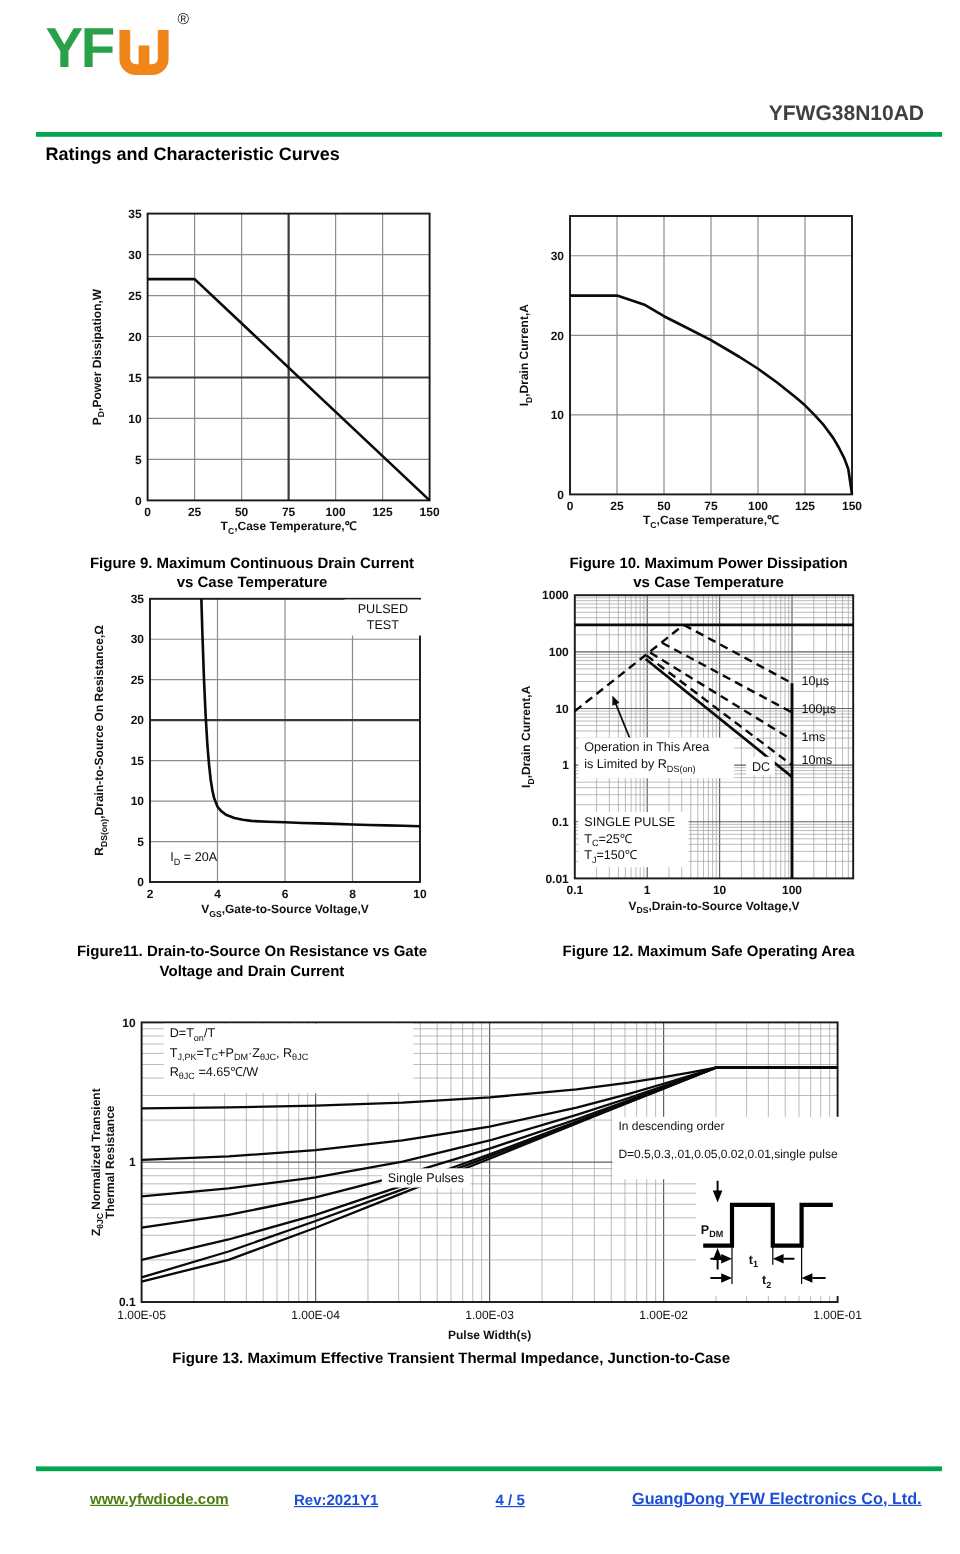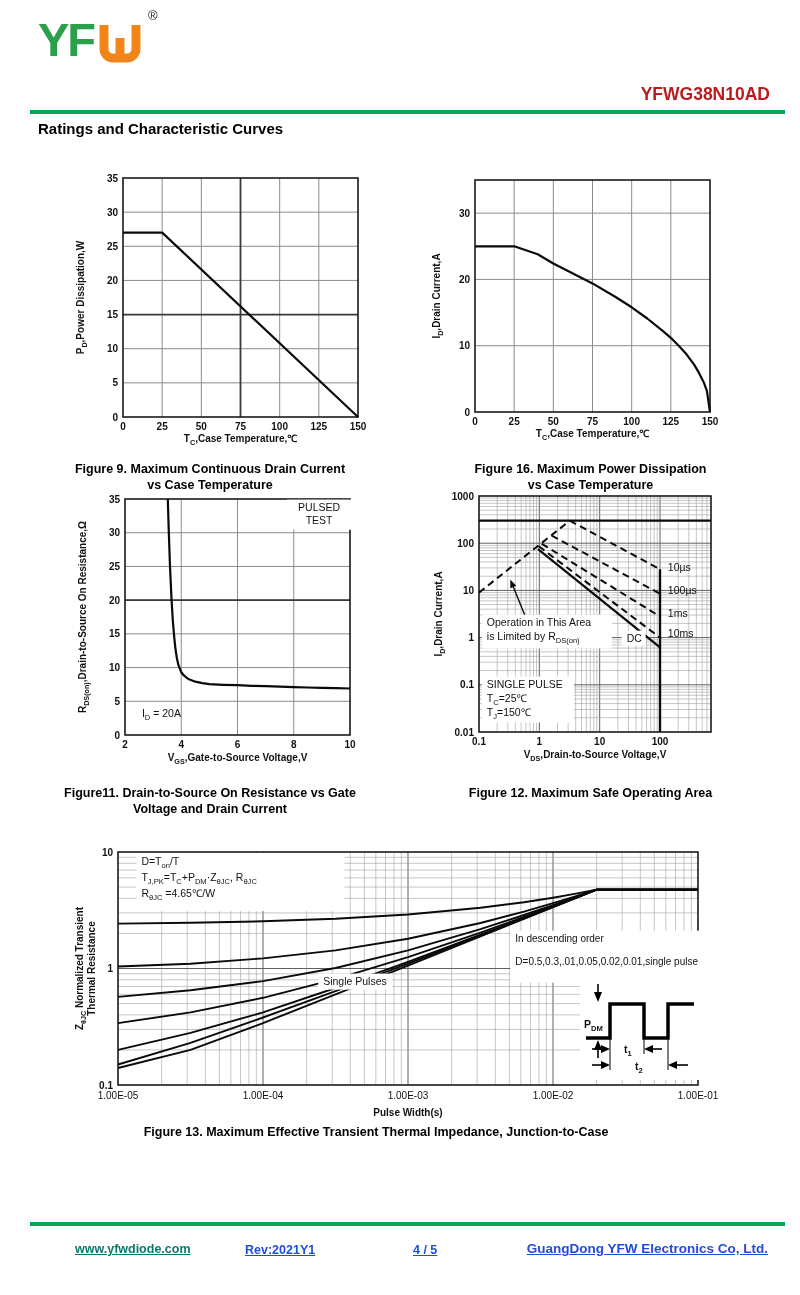--- a/index.html
+++ b/index.html
@@ -4,30 +4,30 @@
 <style>
   html,body{margin:0;padding:0;background:#fff;}
   .page{position:relative;width:800px;height:1295px;background:#ffffff;
         font-family:"Liberation Sans",sans-serif;color:#111;overflow:hidden;}
   
   .logo-row{position:absolute;left:38px;top:18px;display:flex;align-items:flex-start;}
   .logo-yf{font-size:47px;font-weight:800;letter-spacing:-2px;line-height:0.95;color:#2BA04A;}
   .logo-glyph{margin-left:3px;margin-top:4px;}
   .logo-reg{position:absolute;left:148px;top:8px;font-size:13px;font-weight:400;color:#222;}
   .logo-cn{position:absolute;left:42px;top:72px;font-size:30px;font-weight:700;letter-spacing:4px;color:#000;}
-  .part-number{position:absolute;right:30px;top:84px;font-size:17.5px;font-weight:700;color:#b91c1c;}
+  .part-number{position:absolute;right:30px;top:84px;font-size:17.5px;font-weight:700;color:#404040;}
   .rule-green{position:absolute;left:30px;width:755px;height:3.5px;background:#00A651;}
   .section-title{position:absolute;left:38px;top:120px;font-size:15px;font-weight:700;color:#000000;}
   
   .chart-svg{position:absolute;}
   svg text{font-family:"Liberation Sans",sans-serif;fill:#111;}
   .cap{position:absolute;text-align:center;font-weight:700;font-size:12.5px;line-height:1.3;color:#000;}
   
   .footer-item{position:absolute;font-size:12.5px;font-weight:700;color:#1d4ed8;text-decoration:underline;}
-  .site-link{color:#0f766e;text-decoration:underline;cursor:pointer;}
+  .site-link{color:#4d7c0f;text-decoration:underline;cursor:pointer;}
   .company{font-size:13.5px;}
 </style>
 </head>
 <body>
 
 <div class="page">
 
   <div class="logo-row">
     <span class="logo-yf">YF</span>
     <svg class="logo-glyph" width="46" height="46" viewBox="0 0 46 46">
@@ -349,21 +349,21 @@
     <polygon points="97,83 97,91 88,87" fill="#000"></polygon>
     <text x="4" y="50" font-size="10.5" font-weight="700"><tspan>P</tspan><tspan dy="3" font-size="72%">DM</tspan></text>
     <text x="44" y="75" font-size="10.5" font-weight="700"><tspan>t</tspan><tspan dy="3" font-size="72%">1</tspan></text>
     <text x="55" y="92" font-size="10.5" font-weight="700"><tspan>t</tspan><tspan dy="3" font-size="72%">2</tspan></text>
   </svg>
 
   <div class="cap" style="left:40px;top:461px;width:340px;">
     <span>Figure 9. Maximum Continuous Drain Current</span><br><span>vs Case Temperature</span>
   </div>
   <div class="cap" style="left:418px;top:461px;width:345px;">
-    <span>Figure 16. Maximum Power Dissipation</span><br><span>vs Case Temperature</span>
+    <span>Figure 10. Maximum Power Dissipation</span><br><span>vs Case Temperature</span>
   </div>
   <div class="cap" style="left:40px;top:785px;width:340px;">
     <span>Figure11. Drain-to-Source On Resistance vs Gate</span><br><span>Voltage and Drain Current</span>
   </div>
   <div class="cap" style="left:418px;top:785px;width:345px;">
     <span>Figure 12. Maximum Safe Operating Area</span>
   </div>
   <div class="cap" style="left:0px;top:1124px;width:752px;">
     <span>Figure 13. Maximum Effective Transient Thermal Impedance, Junction-to-Case</span>
   </div>

